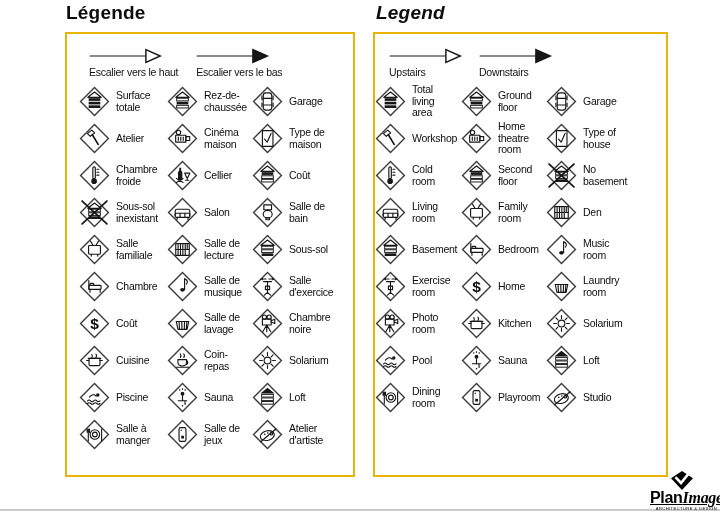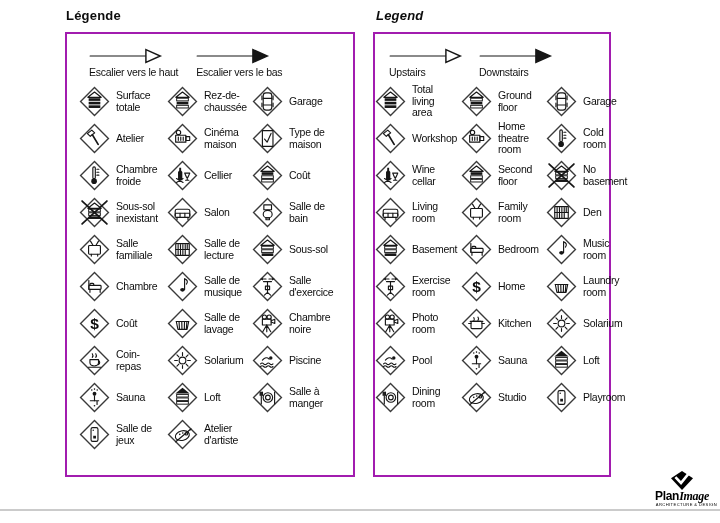--- a/index.html
+++ b/index.html
@@ -2,30 +2,30 @@
 <html><head>
 <meta charset="utf-8">
 <style>
   html,body{margin:0;padding:0;}
   body{
     width:720px;height:523px;position:relative;overflow:hidden;
     background:#ffffff;color:#111;
     font-family:"Liberation Sans","DejaVu Sans",sans-serif;
   }
   .panel-title{
-    position:absolute;top:8px;font-size:13px;font-weight:bold;letter-spacing:.2px;color:#0d0d0d;
+    position:absolute;top:2px;font-size:19px;font-weight:bold;letter-spacing:.2px;color:#0d0d0d;
   }
   #title-left{left:66px;}
   #title-right{left:376px;font-style:italic;}
   .panel{
-    position:absolute;top:32px;height:445px;border:2px solid #a21caf;
+    position:absolute;top:32px;height:445px;border:2px solid #eab308;
     box-sizing:border-box;background:#fff;
   }
   #panel-left{left:65px;width:290px;}
-  #panel-right{left:373px;width:238px;}
+  #panel-right{left:373px;width:295px;}
   .arrows{display:flex;gap:18px;padding:13px 0 0 22px;}
   #panel-right .arrows{padding-left:14px;gap:14px;}
   .arrow-block{display:flex;flex-direction:column;gap:1px;}
   .arr{width:76px;height:18px;}
   .arrow-lbl{font-size:10.5px;letter-spacing:-0.25px;white-space:nowrap;color:#111;}
   .grid{
     display:grid;grid-template-columns:88px 85px 100px;grid-auto-rows:37px;
     padding:5px 0 0 12px;
   }
   #panel-right .grid{padding-left:0;grid-template-columns:86px 85px 100px;}
@@ -37,21 +37,21 @@
   .fl{fill:#161616;stroke:none;}
   .ol{fill:#fff;stroke:#161616;stroke-width:1.05;}
   .dollar{font-family:"Liberation Sans",sans-serif;font-size:17px;font-weight:bold;fill:#0d0d0d;}
   .lbl{
     font-size:10.5px;line-height:1.12;letter-spacing:-0.25px;
     white-space:pre-line;color:#0d0d0d;
   }
   .bottom-rule{position:absolute;left:0;top:509px;width:720px;height:2px;background:#cbcbcb;}
   .logo{position:absolute;left:650px;top:471px;width:64px;text-align:center;line-height:1;}
   .logo-mark{width:22px;height:19px;display:block;margin:0 auto 0;}
-  .logo-text{font-size:12px;font-weight:bold;color:#000;letter-spacing:-0.3px;}
+  .logo-text{font-size:16px;font-weight:bold;color:#000;letter-spacing:-0.3px;text-decoration:underline;}
   .logo-text .it{font-style:italic;font-family:"Liberation Serif",serif;font-weight:bold;}
   .logo-tagline{font-size:5px;color:#000;letter-spacing:.5px;margin-top:1px;white-space:nowrap;transform:scale(.82);transform-origin:center top;}
 </style>
 </head>
 <body>
 
 <svg width="0" height="0" style="position:absolute" aria-hidden="true">
   <defs>
     <g id="s-house-total">
       <path class="ln" d="M17 6.6 L24.3 12.4 H9.7 Z"></path>
@@ -406,20 +406,27 @@
         <svg class="dicon" viewBox="0 0 34 34">
           <path class="dm" d="M17 1.7L32.3 17 17 32.3 1.7 17Z"></path>
           <use href="#s-camtripod"></use>
         </svg>
         <span class="lbl">Chambre
 noire</span>
       </div>
     <div class="cell">
         <svg class="dicon" viewBox="0 0 34 34">
           <path class="dm" d="M17 1.7L32.3 17 17 32.3 1.7 17Z"></path>
+          <use href="#s-pot"></use>
+        </svg>
+        <span class="lbl">Cuisine</span>
+      </div>
+    <div class="cell">
+        <svg class="dicon" viewBox="0 0 34 34">
+          <path class="dm" d="M17 1.7L32.3 17 17 32.3 1.7 17Z"></path>
           <use href="#s-cup"></use>
         </svg>
         <span class="lbl">Coin-
 repas</span>
       </div>
     <div class="cell">
         <svg class="dicon" viewBox="0 0 34 34">
           <path class="dm" d="M17 1.7L32.3 17 17 32.3 1.7 17Z"></path>
           <use href="#s-sun"></use>
         </svg>
@@ -525,32 +532,32 @@
           <path class="dm" d="M17 1.7L32.3 17 17 32.3 1.7 17Z"></path>
           <use href="#s-projector"></use>
         </svg>
         <span class="lbl">Home
 theatre
 room</span>
       </div>
     <div class="cell">
         <svg class="dicon" viewBox="0 0 34 34">
           <path class="dm" d="M17 1.7L32.3 17 17 32.3 1.7 17Z"></path>
+          <use href="#s-doccheck"></use>
+        </svg>
+        <span class="lbl">Type of
+house</span>
+      </div>
+    <div class="cell">
+        <svg class="dicon" viewBox="0 0 34 34">
+          <path class="dm" d="M17 1.7L32.3 17 17 32.3 1.7 17Z"></path>
           <use href="#s-thermo"></use>
         </svg>
         <span class="lbl">Cold
 room</span>
-      </div>
-    <div class="cell">
-        <svg class="dicon" viewBox="0 0 34 34">
-          <path class="dm" d="M17 1.7L32.3 17 17 32.3 1.7 17Z"></path>
-          <use href="#s-wine"></use>
-        </svg>
-        <span class="lbl">Wine
-cellar</span>
       </div>
     <div class="cell">
         <svg class="dicon" viewBox="0 0 34 34">
           <path class="dm" d="M17 1.7L32.3 17 17 32.3 1.7 17Z"></path>
           <use href="#s-house-second"></use>
         </svg>
         <span class="lbl">Second
 floor</span>
       </div>
     <div class="cell">
@@ -677,30 +684,30 @@
         <svg class="dicon" viewBox="0 0 34 34">
           <path class="dm" d="M17 1.7L32.3 17 17 32.3 1.7 17Z"></path>
           <use href="#s-plate"></use>
         </svg>
         <span class="lbl">Dining
 room</span>
       </div>
     <div class="cell">
         <svg class="dicon" viewBox="0 0 34 34">
           <path class="dm" d="M17 1.7L32.3 17 17 32.3 1.7 17Z"></path>
+          <use href="#s-domino"></use>
+        </svg>
+        <span class="lbl">Playroom</span>
+      </div>
+    <div class="cell">
+        <svg class="dicon" viewBox="0 0 34 34">
+          <path class="dm" d="M17 1.7L32.3 17 17 32.3 1.7 17Z"></path>
           <use href="#s-palette"></use>
         </svg>
         <span class="lbl">Studio</span>
-      </div>
-    <div class="cell">
-        <svg class="dicon" viewBox="0 0 34 34">
-          <path class="dm" d="M17 1.7L32.3 17 17 32.3 1.7 17Z"></path>
-          <use href="#s-domino"></use>
-        </svg>
-        <span class="lbl">Playroom</span>
       </div>
   </div>
 </div>
 
 <div class="bottom-rule"></div>
 
 <div class="logo">
   <svg class="logo-mark" viewBox="0 0 22 19">
     <path d="M11 0 L22 7.2 L11 19 L0 7.2 Z" fill="#000"></path>
     <path d="M4.4 6.2 L10 12 L17.6 2.6" fill="none" stroke="#ffffff" stroke-width="2.6"></path>

